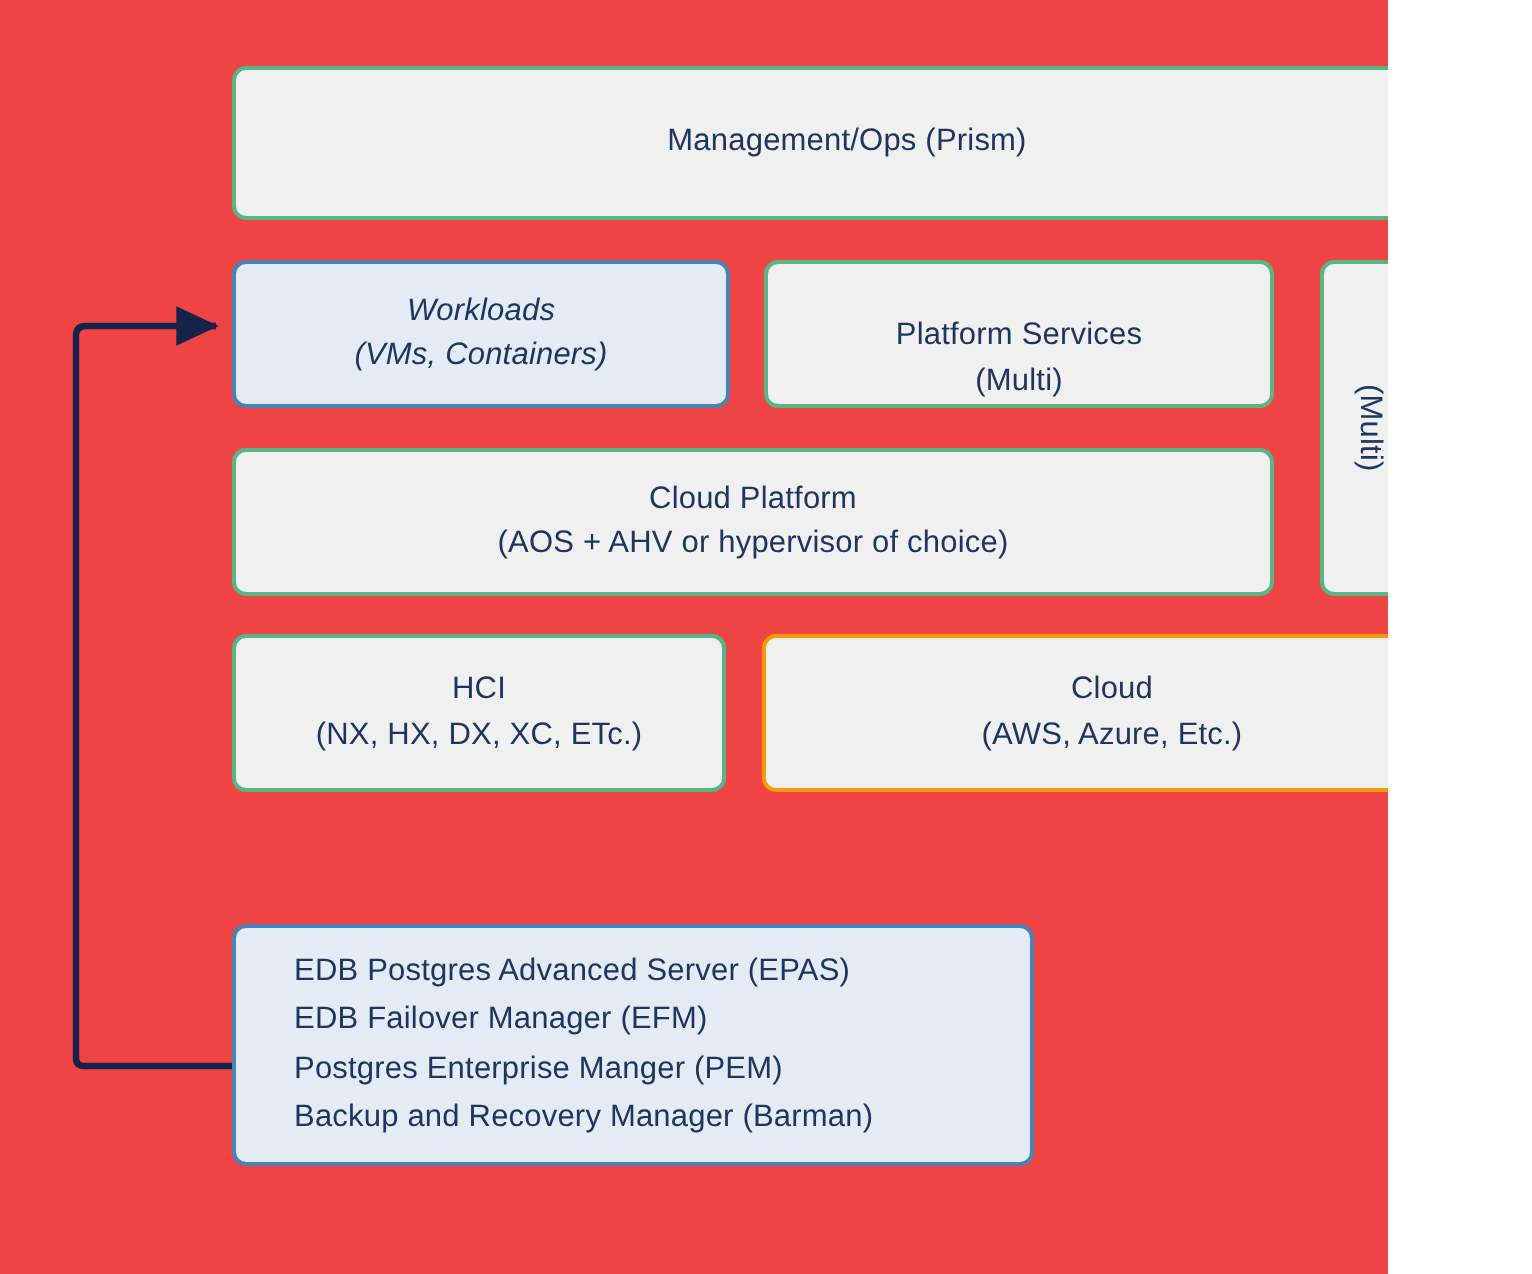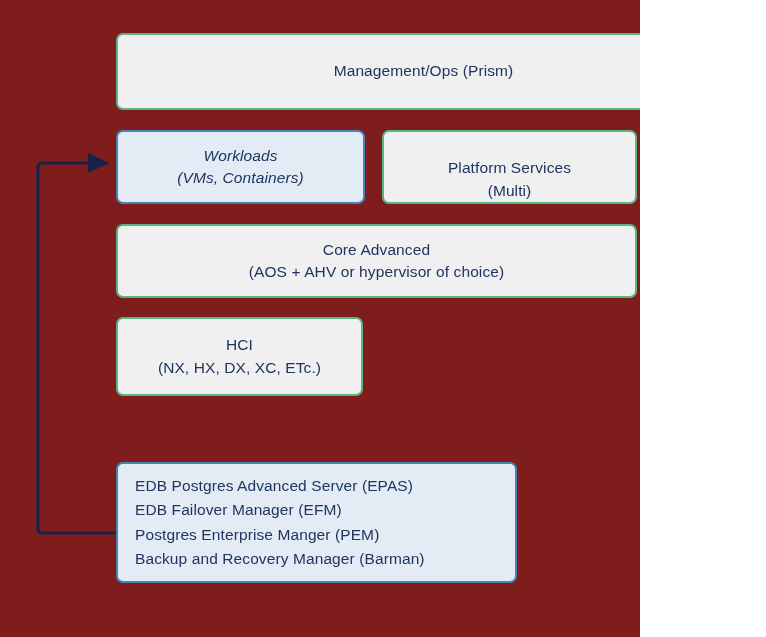--- a/index.html
+++ b/index.html
@@ -5,23 +5,23 @@
   html, body {
     margin: 0;
     padding: 0;
     background: #ffffff;
   }
   body {
     font-family: "Liberation Sans", sans-serif;
   }
   #canvas {
     position: relative;
-    width: 640px;
+    width: 694px;
     height: 637px;
-    background: #7f1d1d;
+    background: #ef4444;
     overflow: hidden;
   }
   .box {
     position: absolute;
     box-sizing: border-box;
     border-radius: 7px;
     display: flex;
     align-items: center;
     justify-content: center;
     text-align: center;
@@ -53,20 +53,21 @@
     text-orientation: mixed;
     transform: rotate(0deg);
     text-align: center;
     line-height: 1.4;
   }
   .edb-text {
     text-align: left;
     white-space: pre-line;
     line-height: 1.58;
     font-size: 15.5px;
+    margin-left: 12px;
   }
   svg.connector {
     position: absolute;
     left: 0;
     top: 0;
     width: 766px;
     height: 637px;
     pointer-events: none;
   }
 </style>
@@ -97,29 +98,33 @@
     <span class="lines">Platform Services
 (Multi)</span>
   </div>
 
   <div class="box green vertical" style="left:660px; top:130px; width:71px; height:168px;">
     <span class="lines">Cloud Services
 (Multi)</span>
   </div>
 
   <div class="box green" style="left:116px; top:224px; width:521px; height:74px;">
-    <span class="lines">Core Advanced
+    <span class="lines">Cloud Platform
 (AOS + AHV or hypervisor of choice)</span>
   </div>
 
   <div class="box green" style="left:116px; top:317px; width:247px; height:79px;">
     <span class="lines">HCI
 (NX, HX, DX, XC, ETc.)</span>
   </div>
 
+  <div class="box orange" style="left:381px; top:317px; width:350px; height:79px;">
+    <span class="lines">Cloud
+(AWS, Azure, Etc.)</span>
+  </div>
 
   <div class="box blue" style="left:116px; top:462px; width:401px; height:121px; justify-content:flex-start; padding-left:17px;">
     <span class="edb-text">EDB Postgres Advanced Server (EPAS)
 EDB Failover Manager (EFM)
 Postgres Enterprise Manger (PEM)
 Backup and Recovery Manager (Barman)</span>
   </div>
 
 </div>
 

